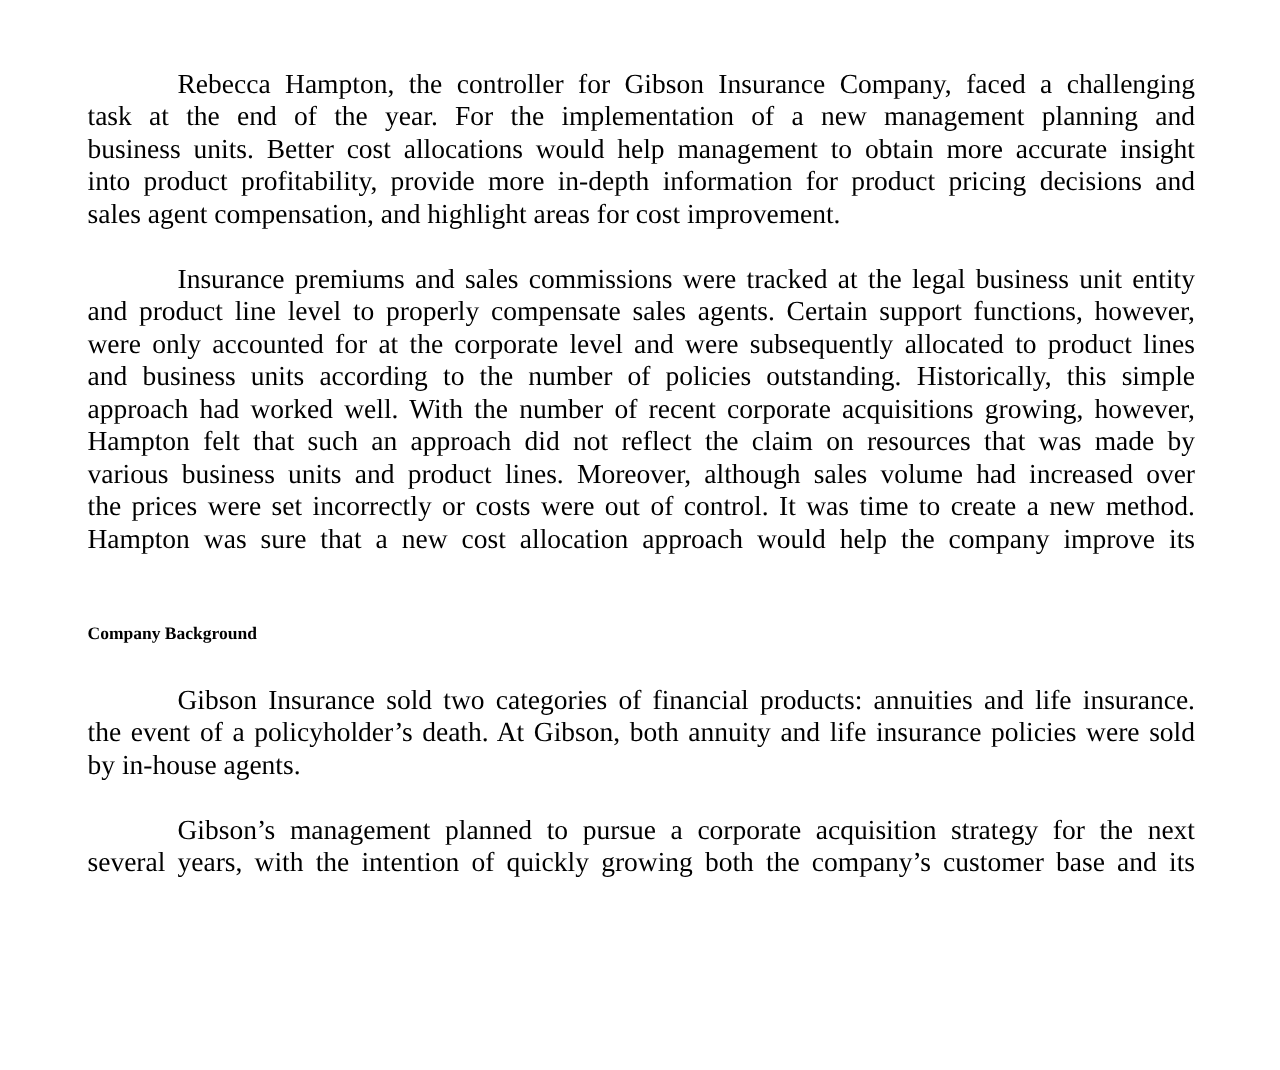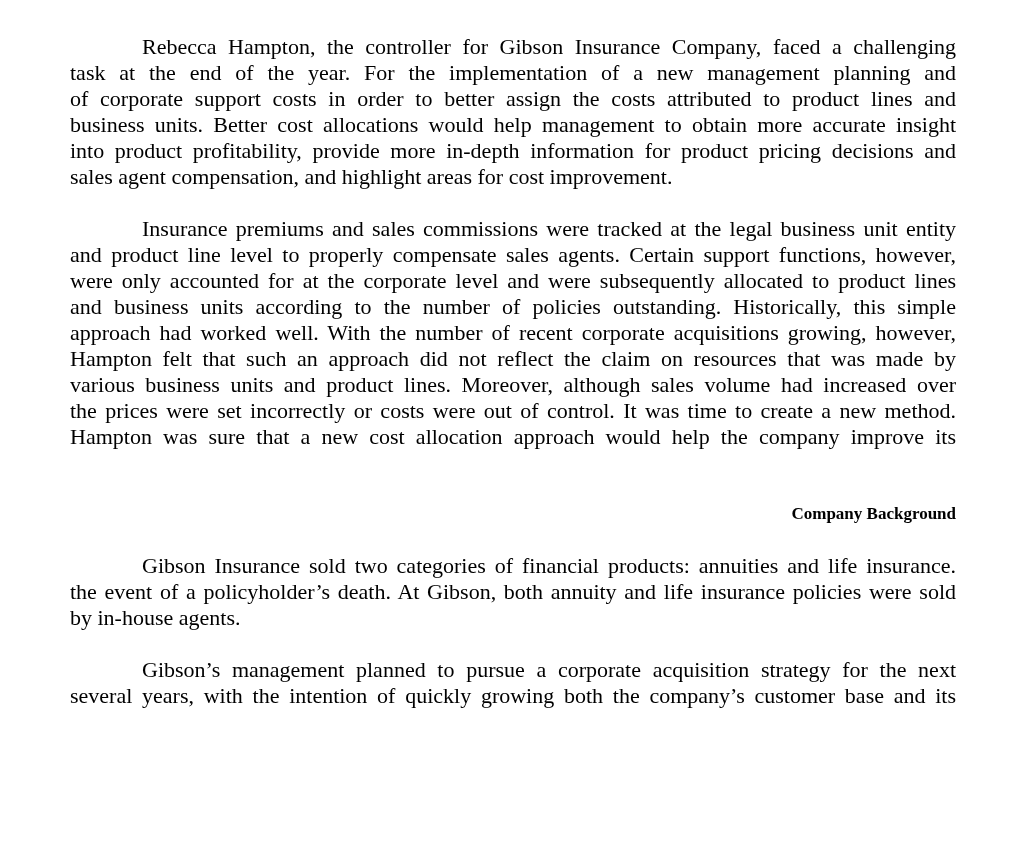--- a/index.html
+++ b/index.html
@@ -30,42 +30,41 @@
     margin: 0 0 26px 0;
   }
   .line {
     height: 26px;
     overflow: hidden;
     text-align: justify;
     text-align-last: justify;
   }
   .line.first {
     text-indent: 72px;
+    margin-top: 20px;
   }
   .line.last {
     text-align-last: auto;
     font-family: Liberation Serif, serif;
   }
   .heading {
-    font-size: 17px;
+    font-size: 14px;
     font-weight: bold;
     line-height: 26px;
     margin: 51px 0 26px 0;
-    text-align: right;
   }
 </style>
 </head>
 <body>
 
 <div class="page">
   <article class="doc-body">
       <div class="para">
         <div class="line first">Rebecca Hampton, the controller for Gibson Insurance Company, faced a challenging</div>
         <div class="line">task at the end of the year. For the implementation of a new management planning and</div>
-        <div class="line">of corporate support costs in order to better assign the costs attributed to product lines and</div>
         <div class="line">business units. Better cost allocations would help management to obtain more accurate insight</div>
         <div class="line">into product profitability, provide more in-depth information for product pricing decisions and</div>
         <div class="line last">sales agent compensation, and highlight areas for cost improvement.</div>
       </div>
       <div class="para">
         <div class="line first">Insurance premiums and sales commissions were tracked at the legal business unit entity</div>
         <div class="line">and product line level to properly compensate sales agents. Certain support functions, however,</div>
         <div class="line">were only accounted for at the corporate level and were subsequently allocated to product lines</div>
         <div class="line">and business units according to the number of policies outstanding. Historically, this simple</div>
         <div class="line">approach had worked well. With the number of recent corporate acquisitions growing, however,</div>

